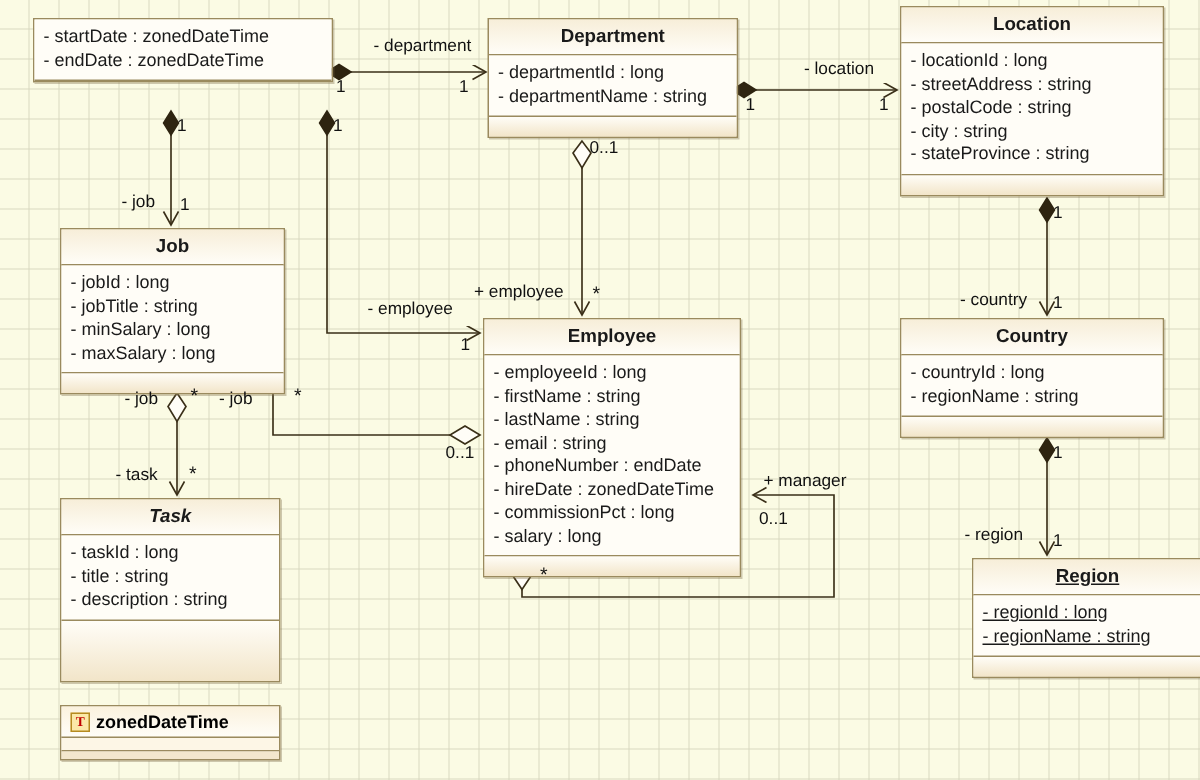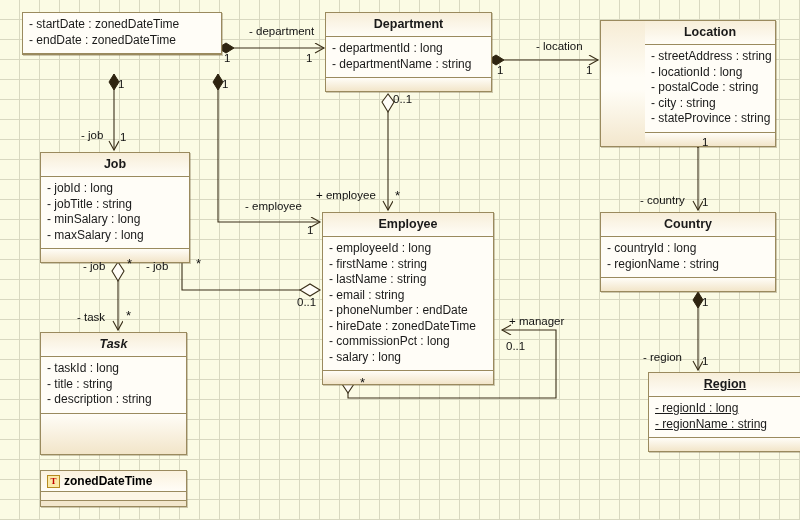--- a/index.html
+++ b/index.html
@@ -181,25 +181,25 @@
 
   <div class="uml-class" id="cls-department" style="left:325px; top:12px; width:167px;">
     <div class="uml-name">Department</div>
     <div class="uml-attrs">
       <div class="uml-attr">- departmentId : long</div>
       <div class="uml-attr">- departmentName : string</div>
     </div>
     <div class="uml-ops"></div>
   </div>
 
-  <div class="uml-class" id="cls-location" style="left:600px; top:20px; width:176px;padding-left:44px;">
+  <div class="uml-class" id="cls-location" style="left:600px; top:4px; width:176px;">
     <div class="uml-name">Location</div>
     <div class="uml-attrs">
+      <div class="uml-attr">- locationId : long</div>
       <div class="uml-attr">- streetAddress : string</div>
-      <div class="uml-attr">- locationId : long</div>
       <div class="uml-attr">- postalCode : string</div>
       <div class="uml-attr">- city : string</div>
       <div class="uml-attr">- stateProvince : string</div>
     </div>
     <div class="uml-ops"></div>
   </div>
 
   <div class="uml-class" id="cls-job" style="left:40px; top:152px; width:150px;">
     <div class="uml-name">Job</div>
     <div class="uml-attrs">

